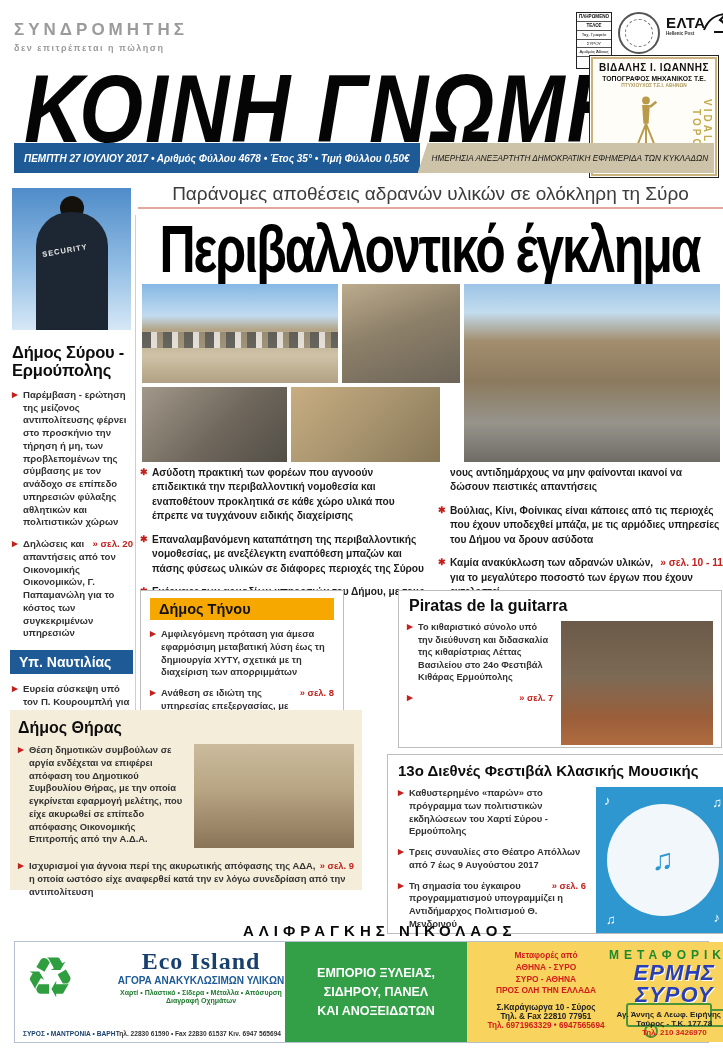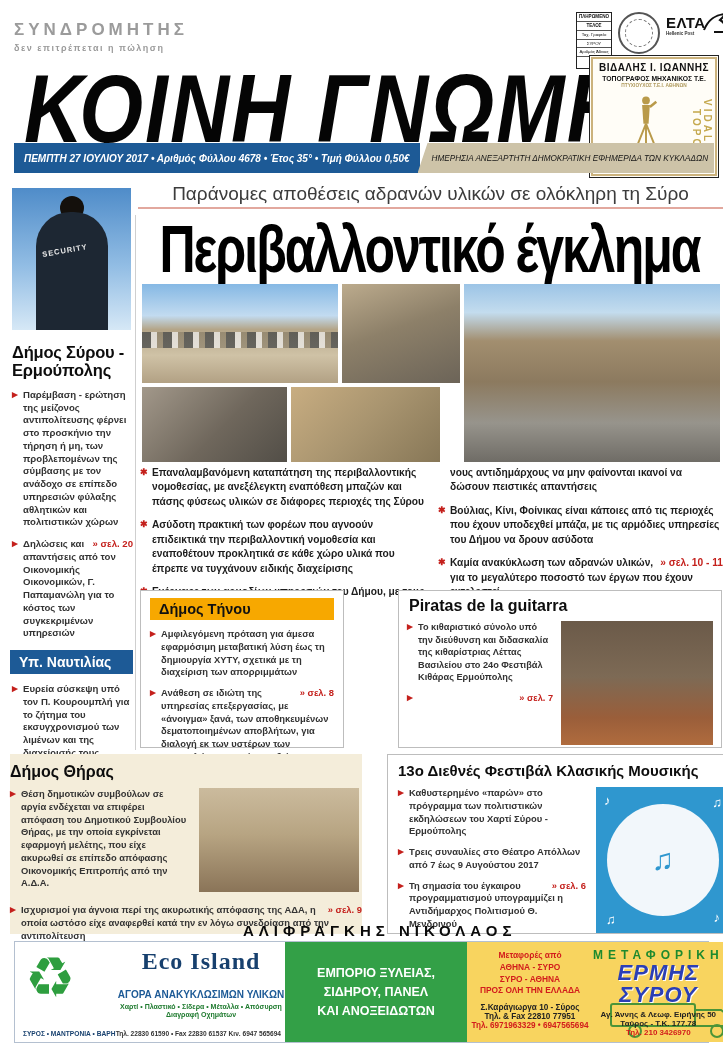--- a/index.html
+++ b/index.html
@@ -102,21 +102,21 @@
   .bx-b::before{content:"▶";position:absolute;left:0;top:1px;color:#c4201c;font-size:7.5px;}
 
   .piratas{left:398px;top:590px;width:324px;height:158px;padding:6px 8px;}
   .pir-h{font-size:16px;font-weight:bold;margin:0 0 6px 2px;color:#0d0d0d;}
   .pir-row{display:flex;gap:8px;}
   .pir-txt{width:146px;}
   .pir-txt .bx-b{font-size:9.2px;}
   .ph-guitar{position:relative;flex:1;height:124px;
      background:linear-gradient(180deg,#6b5a49 0%,#7d6a55 45%,#9a5e3a 78%,#b06c3e 100%);}
 
-  .thiras{left:10px;top:754px;width:352px;height:180px;background:#f4edda;border:none;padding:9px 0;}
+  .thiras{left:10px;top:710px;width:352px;height:180px;background:#f4edda;border:none;padding:9px 8px;}
   .th-h{font-size:16px;font-weight:bold;margin-bottom:7px;color:#0d0d0d;}
   .th-row{display:flex;gap:10px;}
   .th-row .bx-b{width:168px;font-size:9.4px;}
   .ph-council{width:160px;height:104px;flex:none;
      background:linear-gradient(180deg,#cbbb9d 0%,#b7a482 45%,#8a7458 100%);}
   .th-b2{margin-top:6px;}
 
   .festival{left:387px;top:754px;width:354px;height:180px;padding:7px 10px;}
   .fs-h{font-size:15px;font-weight:bold;margin-bottom:8px;color:#0d0d0d;}
   .fs-row{display:flex;gap:10px;}
@@ -131,30 +131,30 @@
      color:#2f97cf;font-size:30px;}
 
   
   .adbanner{position:absolute;left:243px;top:922px;font-size:15px;font-weight:bold;letter-spacing:5px;color:#0a0a0a;}
   .adstrip{position:absolute;left:14px;top:941px;width:695px;height:102px;border:1px solid #b4c0d0;
            display:flex;box-sizing:border-box;background:#fff;}
   .eco{position:relative;width:270px;flex:none;}
   .eco .rec{position:absolute;left:10px;top:8px;font-size:56px;color:#2e9e3f;line-height:1;}
   .eco .body{margin-left:102px;text-align:center;padding-top:6px;}
   .eco .nm{font-family:"Liberation Serif",serif;font-size:24px;font-weight:bold;color:#17406e;letter-spacing:1px;}
-  .eco .l1{font-size:10px;font-weight:bold;color:#1d5a96;margin-top:14px;}
+  .eco .l1{font-size:10px;font-weight:bold;color:#1d5a96;margin-top:0;}
   .eco .l2{font-size:7px;font-weight:bold;color:#1e7a2e;margin-top:3px;}
   .eco .l3{font-size:7px;font-weight:bold;color:#1e7a2e;margin-top:1px;}
   .eco .bottom{position:absolute;left:8px;right:4px;bottom:5px;display:flex;justify-content:space-between;
                font-size:6.6px;font-weight:bold;}
   .eco .loc{color:#17406e;} .eco .tels{color:#333;}
   .timber{width:182px;flex:none;background:#33a047;color:#fff;display:flex;flex-direction:column;
           justify-content:center;text-align:center;gap:5px;font-size:12.5px;font-weight:bold;}
   .transport{flex:1;background:#f8d45f;display:flex;}
-  .tr-left{width:126px;flex:none;text-align:center;padding-top:8px;}
+  .tr-left{width:126px;flex:none;text-align:center;padding-top:8px;padding-left:16px;}
   .tr-left .r{color:#d21c1c;font-size:8.4px;font-weight:bold;line-height:1.4;}
   .tr-left .k{color:#222;font-size:8.2px;font-weight:bold;margin-top:6px;}
   .tr-left .k2{color:#222;font-size:8.2px;font-weight:bold;}
   .tr-left .m{color:#d21c1c;font-size:8.2px;font-weight:bold;}
   .hermes{position:relative;flex:1;text-align:center;padding-top:6px;}
   .hermes .top{color:#1e8a2e;font-size:12px;font-weight:bold;letter-spacing:5px;}
   .hermes .nm{color:#2b3fb5;font-size:22px;font-weight:bold;font-style:italic;letter-spacing:1px;
               text-shadow:1px 1px 0 #fff;line-height:1;}
   .hermes .a{position:relative;z-index:1;font-size:8px;font-weight:bold;color:#222;margin-top:4px;}
   .hermes .a2{position:relative;z-index:1;font-size:8px;font-weight:bold;color:#222;}
@@ -218,22 +218,22 @@
   <div class="kicker-line"></div>
   <div class="headline">Περιβαλλοντικό έγκλημα</div>
 
   <div class="ph ph-cars"></div>
   <div class="ph ph-pile"></div>
   <div class="ph ph-tall"></div>
   <div class="ph ph-gravel"></div>
   <div class="ph ph-dry"></div>
 
   <div class="leadcol lc-left">
+    <div class="star">Ασύδοτη πρακτική των φορέων που αγνοούν επιδεικτικά την περιβαλλοντική νομοθεσία και εναποθέτουν προκλητικά σε κάθε χώρο υλικά που έπρεπε να τυγχάνουν ειδικής διαχείρισης</div>
     <div class="star">Επαναλαμβανόμενη καταπάτηση της περιβαλλοντικής νομοθεσίας, με ανεξέλεγκτη εναπόθεση μπαζών και πάσης φύσεως υλικών σε διάφορες περιοχές της Σύρου</div>
-    <div class="star">Ασύδοτη πρακτική των φορέων που αγνοούν επιδεικτικά την περιβαλλοντική νομοθεσία και εναποθέτουν προκλητικά σε κάθε χώρο υλικά που έπρεπε να τυγχάνουν ειδικής διαχείρισης</div>
     <div class="star">Ενέργειες των αρμοδίων υπηρεσιών του Δήμου, με τους υπεύθυ-</div>
   </div>
   <div class="leadcol lc-right">
     <div class="cont">νους αντιδημάρχους να μην φαίνονται ικανοί να δώσουν πειστικές απαντήσεις</div>
     <div class="star">Βούλιας, Κίνι, Φοίνικας είναι κάποιες από τις περιοχές που έχουν υποδεχθεί μπάζα, με τις αρμόδιες υπηρεσίες του Δήμου να δρουν ασύδοτα</div>
     <div class="star">
       <span class="pref">σελ. 10 - 11</span>
       <span>Καμία ανακύκλωση των αδρανών υλικών, για το μεγαλύτερο ποσοστό των έργων που έχουν εκτελεστεί</span>
     </div>
   </div>

